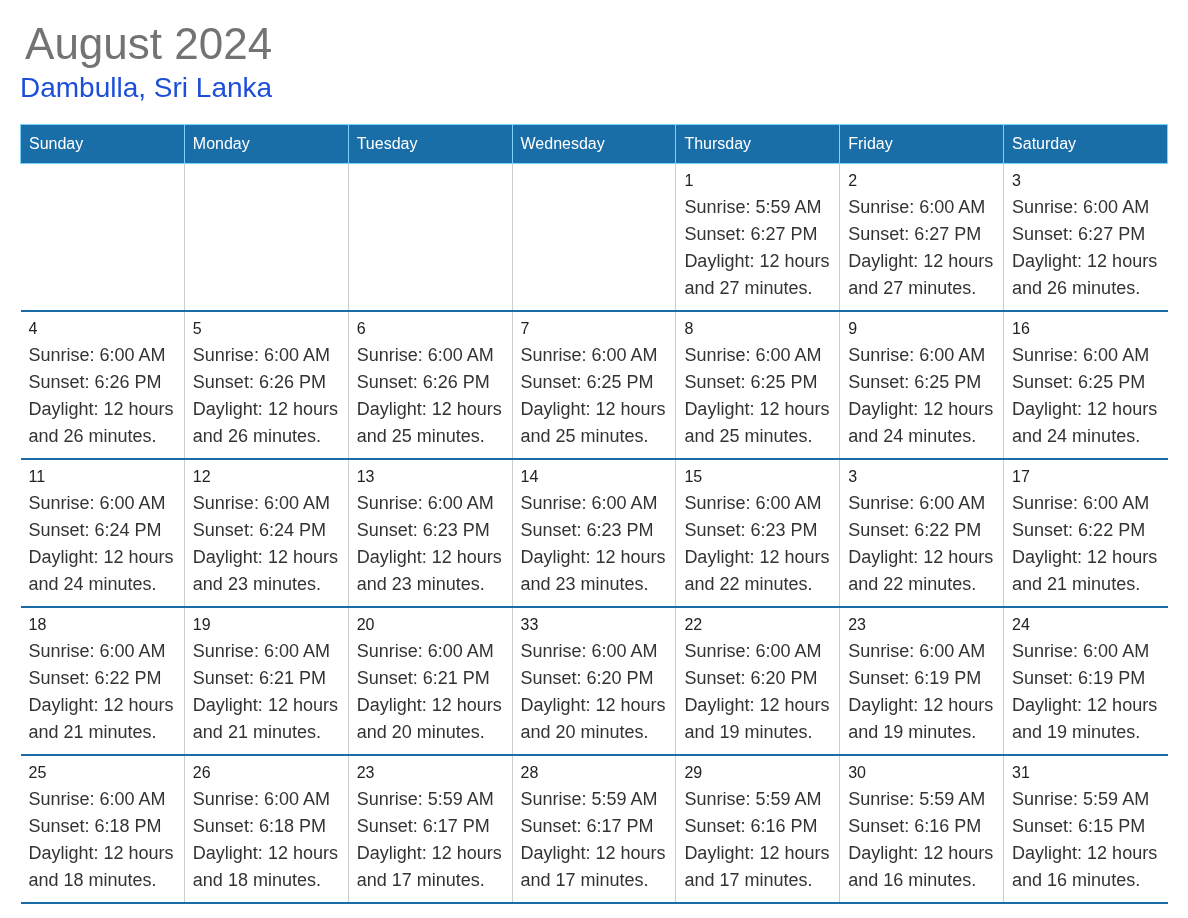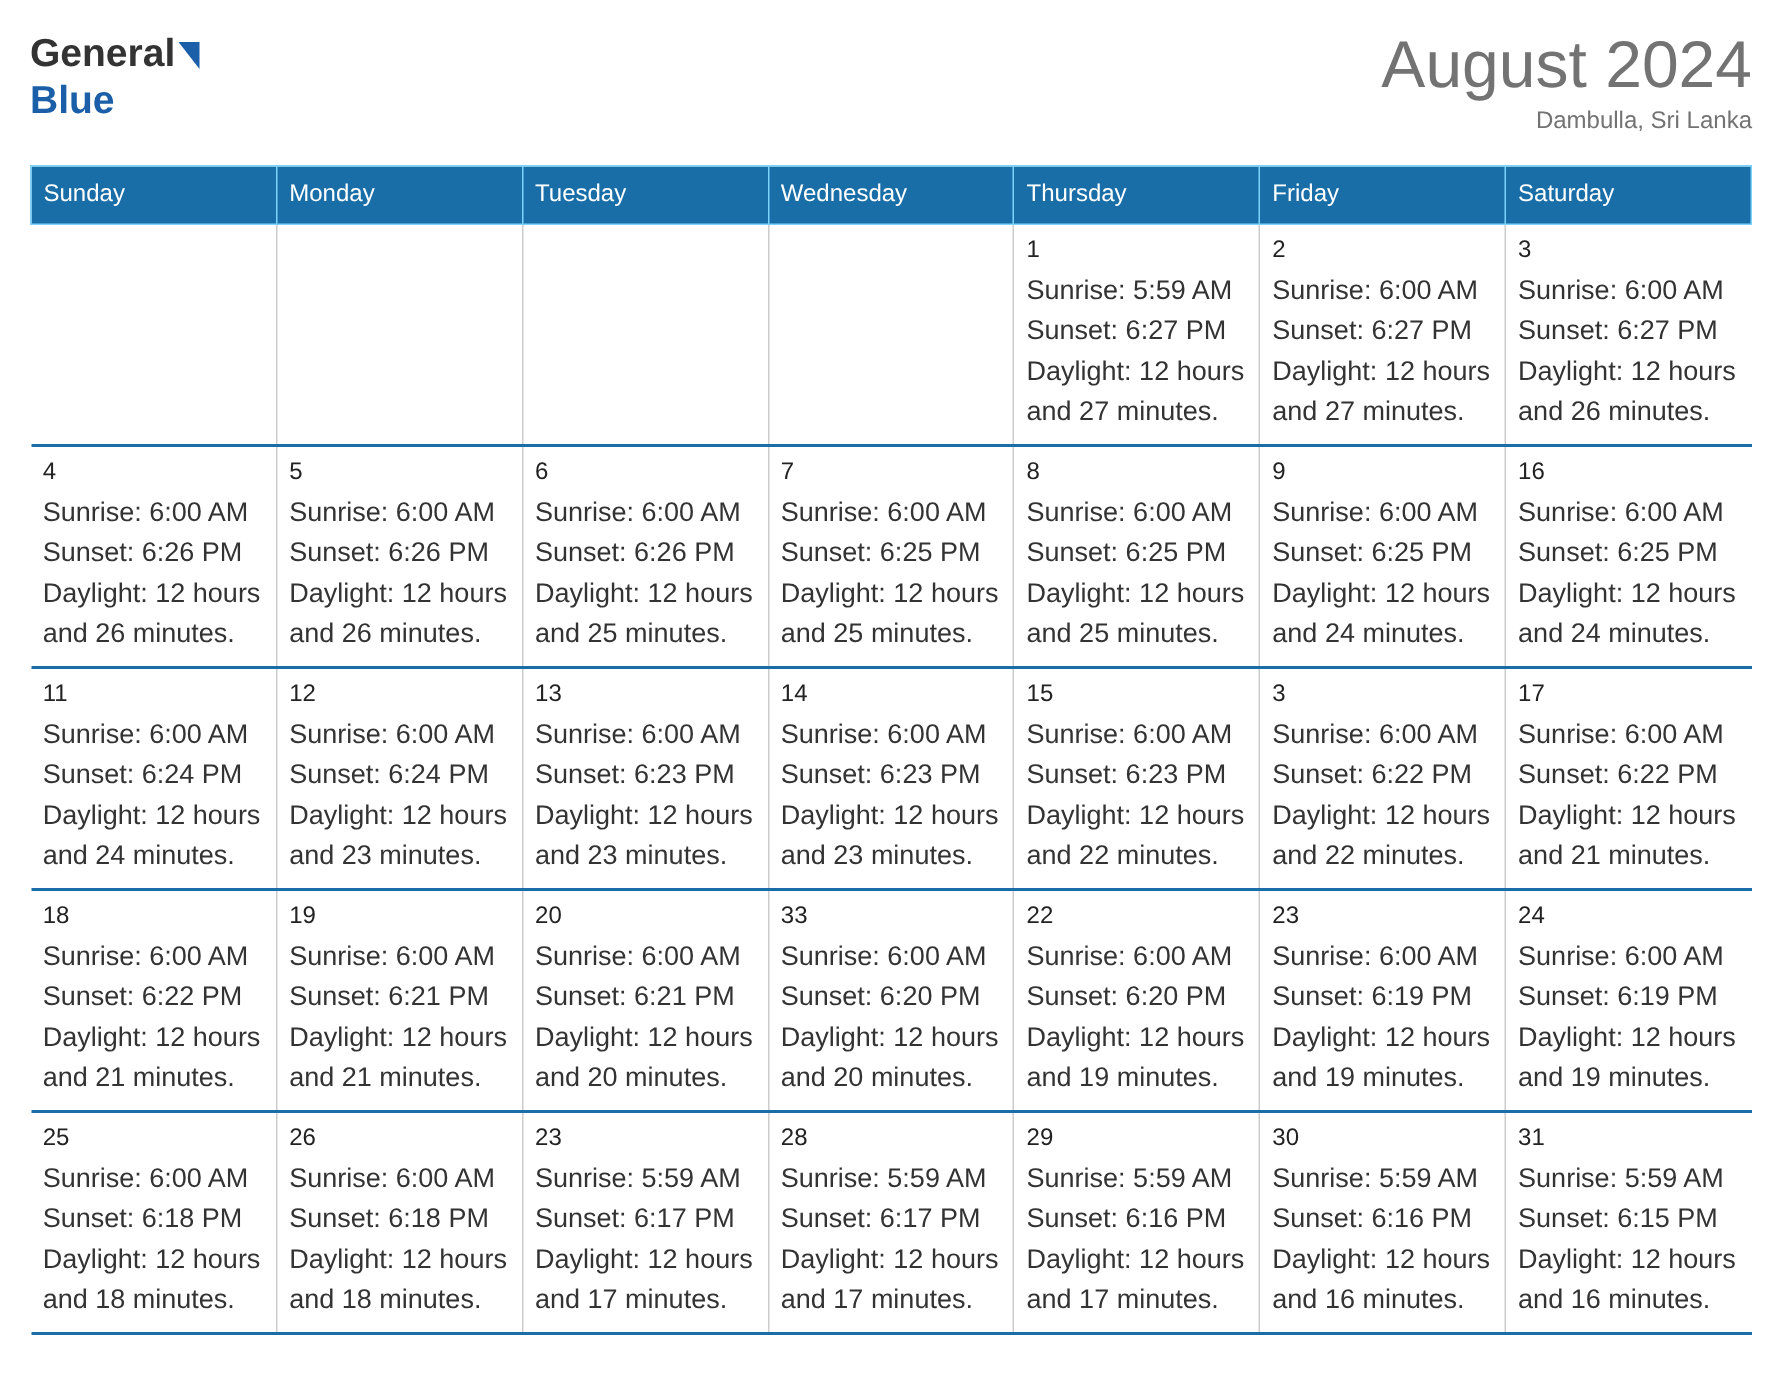--- a/index.html
+++ b/index.html
@@ -49,22 +49,22 @@
     .title-block {
       text-align: right;
     }
     .month-title {
       font-size: 44px;
       font-weight: normal;
       color: #737373;
       line-height: 1.1;
     }
     .location-title {
-      font-size: 16px;
-      color: #737373;
+      font-size: 28px;
+      color: #1d4ed8;
       margin-top: 4px;
     }
     .calendar-table {
       width: 100%;
       border-collapse: collapse;
       table-layout: fixed;
     }
     .calendar-table thead tr {
       background-color: #1a6ea8;
     }
@@ -103,27 +103,20 @@
       color: #333;
     }
     .empty-cell {
       background: #fff;
     }
   </style>
 </head>
 <body>
 
 <div class="header">
-  <div class="logo">
-    <div class="logo-top">
-      <span class="logo-general">General</span>
-      <span class="logo-arrow"></span>
-    </div>
-    <span class="logo-blue">Blue</span>
-  </div>
   <div class="title-block">
     <div class="month-title">August 2024</div>
     <div class="location-title">Dambulla, Sri Lanka</div>
   </div>
 </div>
 
 <table class="calendar-table">
   <thead>
     <tr>
     <th>Sunday</th>

